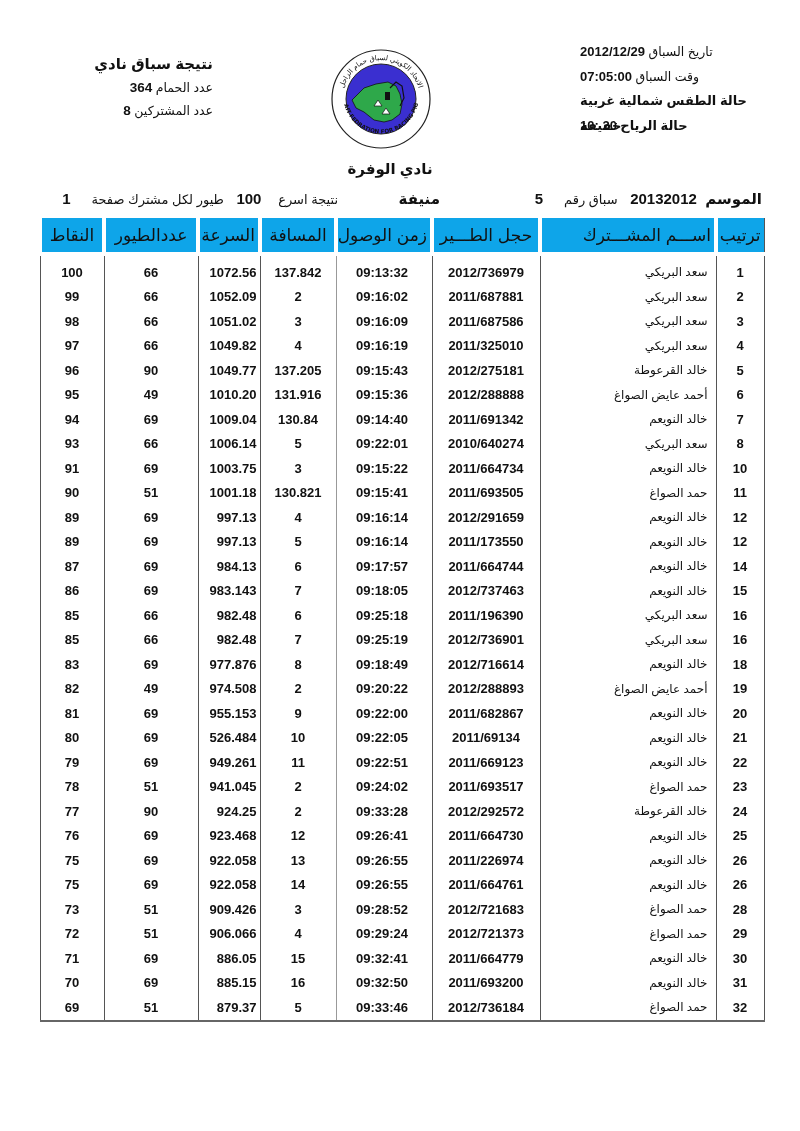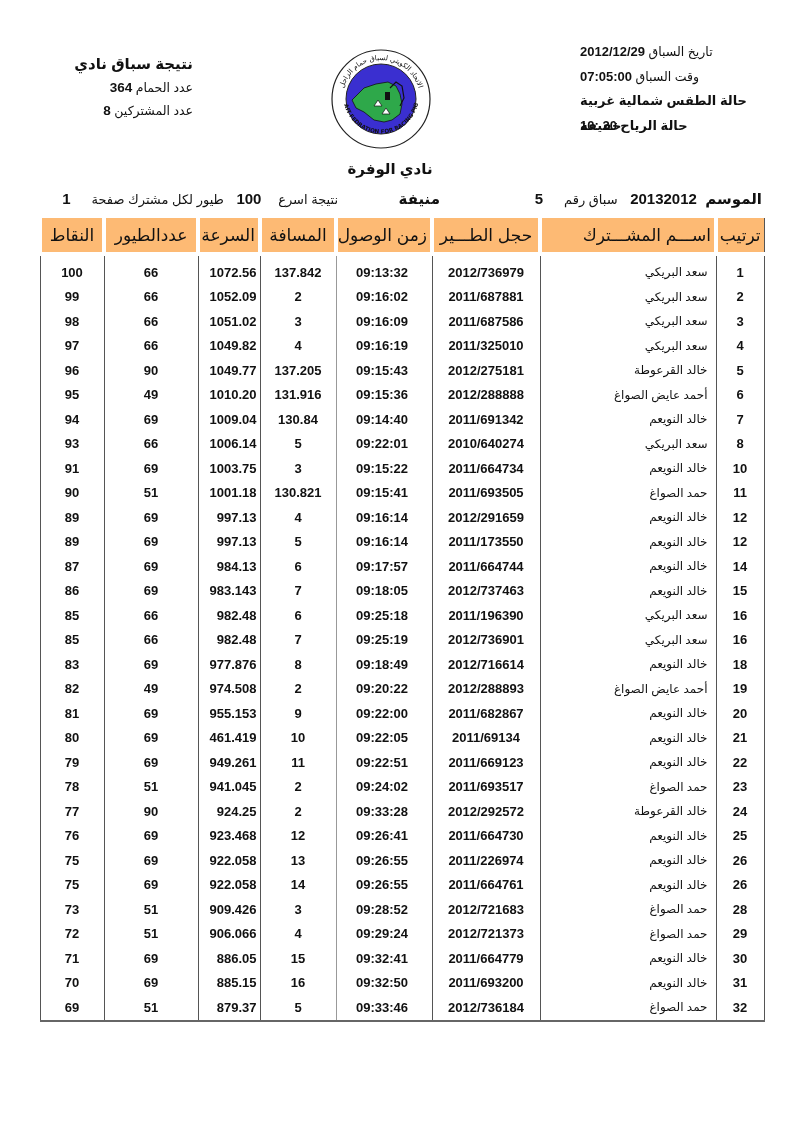--- a/index.html
+++ b/index.html
@@ -1,32 +1,32 @@
 <!DOCTYPE html>
 <html><head>
 <meta charset="utf-8">
 <style>
   html, body { margin: 0; padding: 0; background: #ffffff; }
   body { width: 800px; height: 1131px; position: relative; overflow: hidden;
          font-family: "Liberation Sans", "DejaVu Sans", sans-serif; color: #111; }
   .abs { position: absolute; }
-  .hdr-left { left: 48px; top: 52px; width: 145px; direction: rtl; text-align: right; }
+  .hdr-left { left: 68px; top: 52px; width: 145px; direction: rtl; text-align: right; }
   .hdr-left .title { font-size: 15px; font-weight: bold; height: 24px; line-height: 24px; }
   .hdr-left .line { font-size: 12.5px; height: 23px; line-height: 23px; }
   .hdr-left .line b { font-size: 13.5px; }
   .hdr-right { left: 580px; top: 40px; width: 180px; direction: rtl; text-align: left; }
   .hdr-right .line { font-size: 12.5px; height: 24.5px; line-height: 24.5px; }
   .hdr-right .line b { font-size: 13px; }
   .logo { left: 330px; top: 48px; width: 102px; height: 102px; }
   .club { left: 300px; top: 160px; width: 180px; text-align: center; direction: rtl;
           font-size: 15px; font-weight: bold; }
   .infobar { top: 186px; height: 26px; line-height: 26px; direction: rtl; font-size: 15px; font-weight: bold; white-space: nowrap; }
   .infobar .lbl { font-weight: normal; font-size: 13px; margin-top: 44px; }
   table.res { position: absolute; left: 38px; top: 214px; width: 724px; border-collapse: collapse; table-layout: fixed; }
-  table.res th { background: #fdba74; font-weight: normal; font-size: 17px; height: 34px; border: 4px solid #fff;
+  table.res th { background: #0ea5e9; font-weight: normal; font-size: 17px; height: 34px; border: 4px solid #fff;
                  box-shadow: inset 0 0 0 0 #000; padding: 0 3px; white-space: nowrap; direction: rtl; }
   table.res thead tr { border: 1px solid #444; }
   table.res td { font-size: 13px; font-weight: bold; height: 24.5px; padding: 0; text-align: center; white-space: nowrap; }
   table.res tbody tr:first-child td { padding-top: 4px; }
   .c-pts { border-left: 1px solid #555; }
   .c-birds { border-left: 1px solid #555; }
   .c-speed { border-left: 1px solid #555; text-align: right !important; padding-right: 3px !important; }
   .c-dist { border-left: 1px solid #555; }
   .c-arr { border-left: 1px solid #999; text-align: right; padding-right: 4px !important; }
   .c-ring { border-left: 1px solid #555; }
@@ -315,21 +315,21 @@
         <td class="c-speed">955.153</td>
         <td class="c-dist">9</td>
         <td class="c-arr">09:22:00</td>
         <td class="c-ring">2011/682867</td>
         <td class="c-name">خالد النويعم</td>
         <td class="c-rank">20</td>
       </tr>
       <tr>
         <td class="c-pts">80</td>
         <td class="c-birds">69</td>
-        <td class="c-speed">461.419</td>
+        <td class="c-speed">526.484</td>
         <td class="c-dist">10</td>
         <td class="c-arr">09:22:05</td>
         <td class="c-ring">2011/69134</td>
         <td class="c-name">خالد النويعم</td>
         <td class="c-rank">21</td>
       </tr>
       <tr>
         <td class="c-pts">79</td>
         <td class="c-birds">69</td>
         <td class="c-speed">949.261</td>

